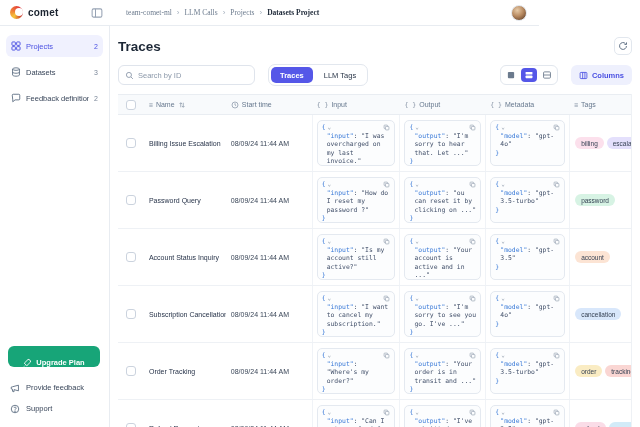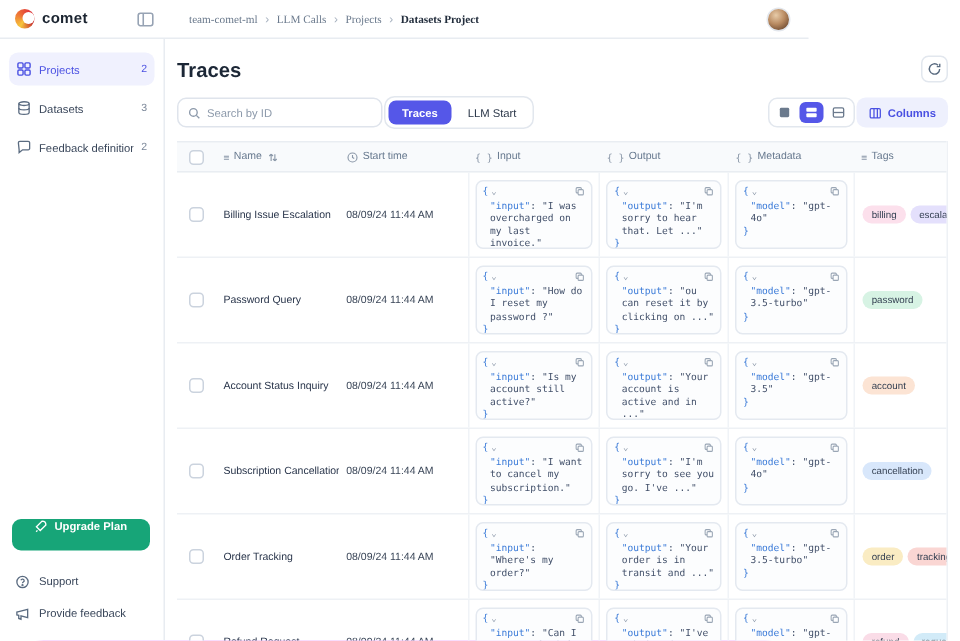--- a/index.html
+++ b/index.html
@@ -30,36 +30,36 @@
   .sidebar { position:absolute; top:26px; left:0; bottom:0; width:110px; background:#fff;
     border-right:1px solid #E8ECF1; display:flex; flex-direction:column; padding:9px 6px 8px; }
   .nav-item { display:flex; align-items:center; gap:5px; height:22px; padding:0 5px; border-radius:6px;
     margin-bottom:4px; color:#39465A; cursor:pointer; }
   .nav-item .nav-ico { width:10px; height:10px; color:#5A6B80; display:flex; align-items:center; }
   .nav-item .nav-label { font-size:7.5px; white-space:nowrap; overflow:hidden; flex:1; }
   .nav-item .nav-count { font-size:7px; color:#7A8698; }
   .nav-item.active { background:#F0F1FE; color:#4A50E2; }
   .nav-item.active .nav-ico, .nav-item.active .nav-count { color:#4A50E2; }
   .sidebar-bottom { margin-top:auto; }
-  .upgrade-btn { display:flex; align-items:flex-start; justify-content:center; gap:4px; width:92px; height:21px;
+  .upgrade-btn { display:flex; align-items:flex-end; justify-content:center; gap:4px; width:92px; height:21px;
     margin:0 0 10px 2px; background:#17A578; color:#fff; border:none; border-radius:6px;
     font-size:7.5px; font-weight:bold; cursor:pointer; font-family:inherit; }
   .upgrade-btn .u-ico { width:9px; height:9px; display:flex; }
   .foot-item { display:flex; align-items:center; gap:6px; height:21px; padding:0 4px; color:#39465A;
     font-size:7.5px; cursor:pointer; }
   .foot-item .f-ico { width:10px; height:10px; color:#5A6B80; display:flex; align-items:center; }
 
   
   .main { position:absolute; top:26px; left:110px; width:530px; bottom:0; background:#fff; }
   .page-header { display:flex; align-items:center; padding:11px 8px 0 8px; }
   .page-title { font-size:13.5px; font-weight:bold; color:#1C2736; }
   .refresh-btn { margin-left:auto; width:18px; height:18px; border:1px solid #E2E7EE; border-radius:5px;
     background:#fff; color:#5A6B80; display:flex; align-items:center; justify-content:center; cursor:pointer; }
 
-  .toolbar { display:flex; align-items:center; padding:9px 8px 0 8px; gap:1px; }
+  .toolbar { display:flex; align-items:center; padding:9px 8px 0 8px; gap:13px; }
   .search-box { display:flex; align-items:center; gap:4px; width:137px; height:20px;
     border:1px solid #DFE4EC; border-radius:6px; background:#fff; padding:0 6px; }
   .search-box svg { color:#8C99AA; }
   .search-box input { border:none; outline:none; width:100%; font-size:7.5px; color:#2A3648;
     font-family:inherit; background:transparent; }
   .search-box input::placeholder { color:#8C99AA; }
   .filters-btn { display:flex; align-items:center; gap:4px; height:20px; padding:0 8px; border:none;
     background:#EEF0FD; color:#4A50E2; border-radius:6px; font-size:7.5px; font-weight:bold;
     cursor:pointer; font-family:inherit; }
   .seg-group { display:flex; align-items:center; gap:2px; border:1px solid #E2E7EE; background:#fff;
@@ -186,34 +186,34 @@
             <path d="M9 2.5c2.8 0 4.5 1.7 4.5 4.5L6.8 13.7 2.3 9.2z"></path>
               <path d="M3.5 13.5l-1.5 1.5"></path>
           </svg>
           </span>
         <span>Upgrade Plan</span>
       </button>
       <div>
           <div class="foot-item">
             <span class="f-ico">
               <svg width="10" height="10" viewBox="0 0 16 16" fill="none" stroke="currentColor" stroke-width="1.4">
+                <path d="M2 6.5v3l2 .5v3.3l2.4.8v-3.5l7.1 1.9V3.5L4 6z"></path>
+              </svg>
+            </span>
+            <span>Provide feedback</span>
+          </div>
+          <div class="foot-item">
+            <span class="f-ico">
+              <svg width="10" height="10" viewBox="0 0 16 16" fill="none" stroke="currentColor" stroke-width="1.4">
                 <circle cx="8" cy="8" r="6"></circle>
                 <path d="M6.3 6.2a1.8 1.8 0 0 1 3.5.6c0 1.1-1.8 1.3-1.8 2.4"></path>
                 <circle cx="8" cy="11.4" r="0.5" fill="currentColor"></circle>
               </svg>
             </span>
             <span>Support</span>
-          </div>
-          <div class="foot-item">
-            <span class="f-ico">
-              <svg width="10" height="10" viewBox="0 0 16 16" fill="none" stroke="currentColor" stroke-width="1.4">
-                <path d="M2 6.5v3l2 .5v3.3l2.4.8v-3.5l7.1 1.9V3.5L4 6z"></path>
-              </svg>
-            </span>
-            <span>Provide feedback</span>
           </div>
         </div>
     </div>
   </div>
 
   <div class="main">
     <div class="page-header">
       <span class="page-title">Traces</span>
       <button class="refresh-btn">
         <svg width="10" height="10" viewBox="0 0 16 16" fill="none" stroke="currentColor" stroke-width="1.5">
@@ -228,21 +228,21 @@
         <span>
           <svg width="9" height="9" viewBox="0 0 16 16" fill="none" stroke="currentColor" stroke-width="1.6">
             <circle cx="7" cy="7" r="4.5"></circle>
               <path d="M10.5 10.5L14 14"></path>
           </svg>
           </span>
         <input placeholder="Search by ID" style="">
       </div>
       <div class="seg-group">
           <button class="seg active">Traces</button>
-          <button class="seg">LLM Start</button>
+          <button class="seg">LLM Tags</button>
         </div>
       <div class="density-group">
         <span class="dens">
           <svg width="10" height="10" viewBox="0 0 16 16">
               <rect x="3" y="3" width="10" height="10" rx="1.5" fill="currentColor"></rect>
             </svg>
         </span>
         <span class="dens active">
           <svg width="10" height="10" viewBox="0 0 16 16" fill="currentColor">
               <rect x="2.5" y="3" width="11" height="4.2" rx="1"></rect>

